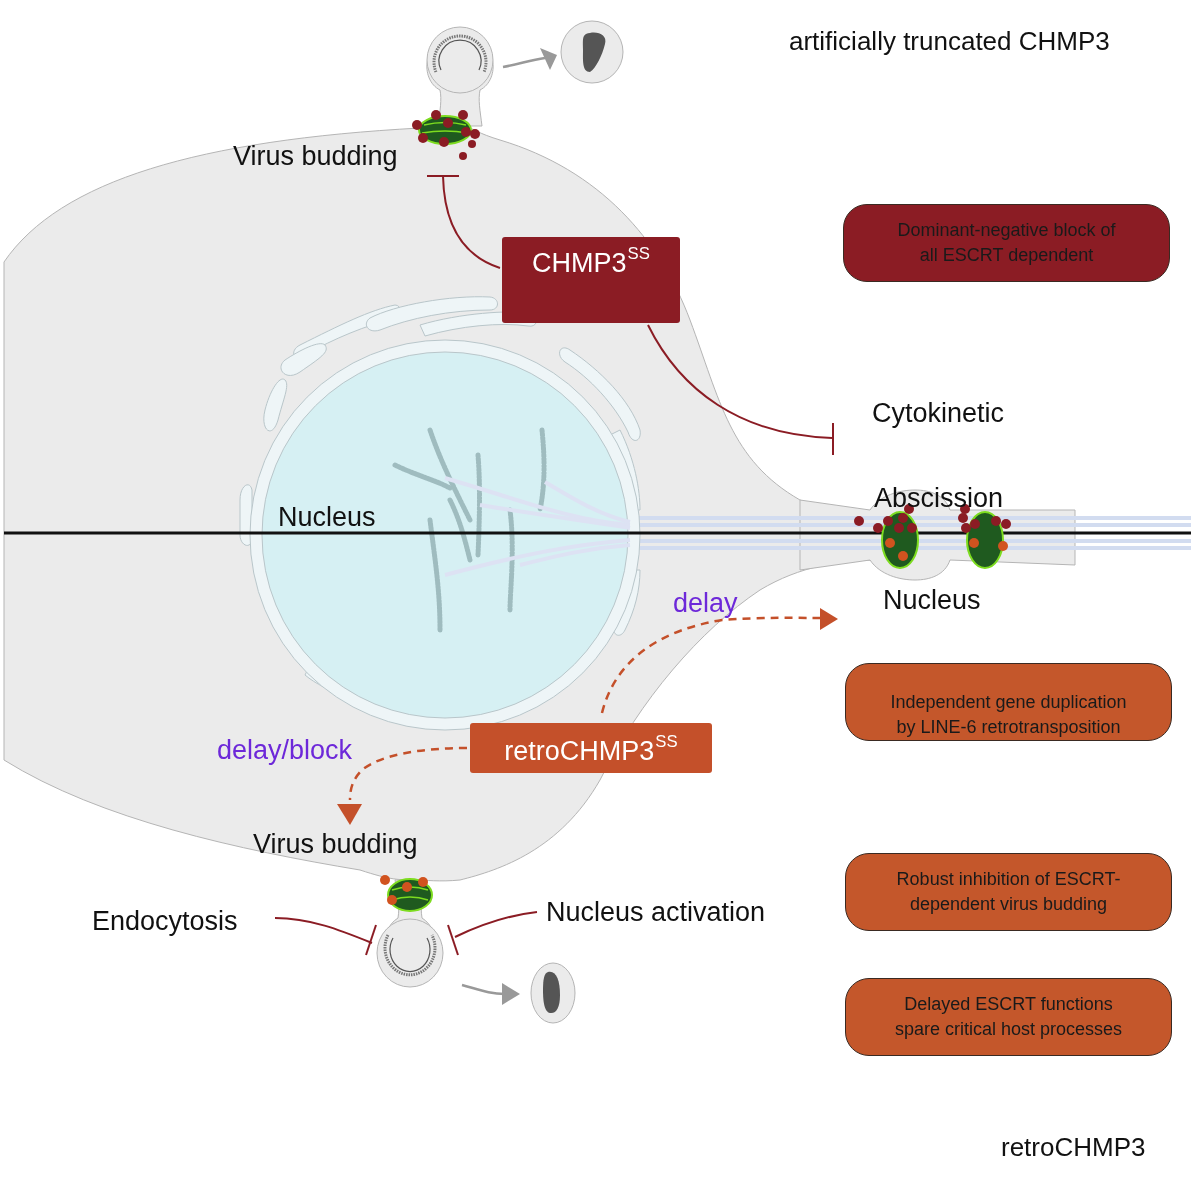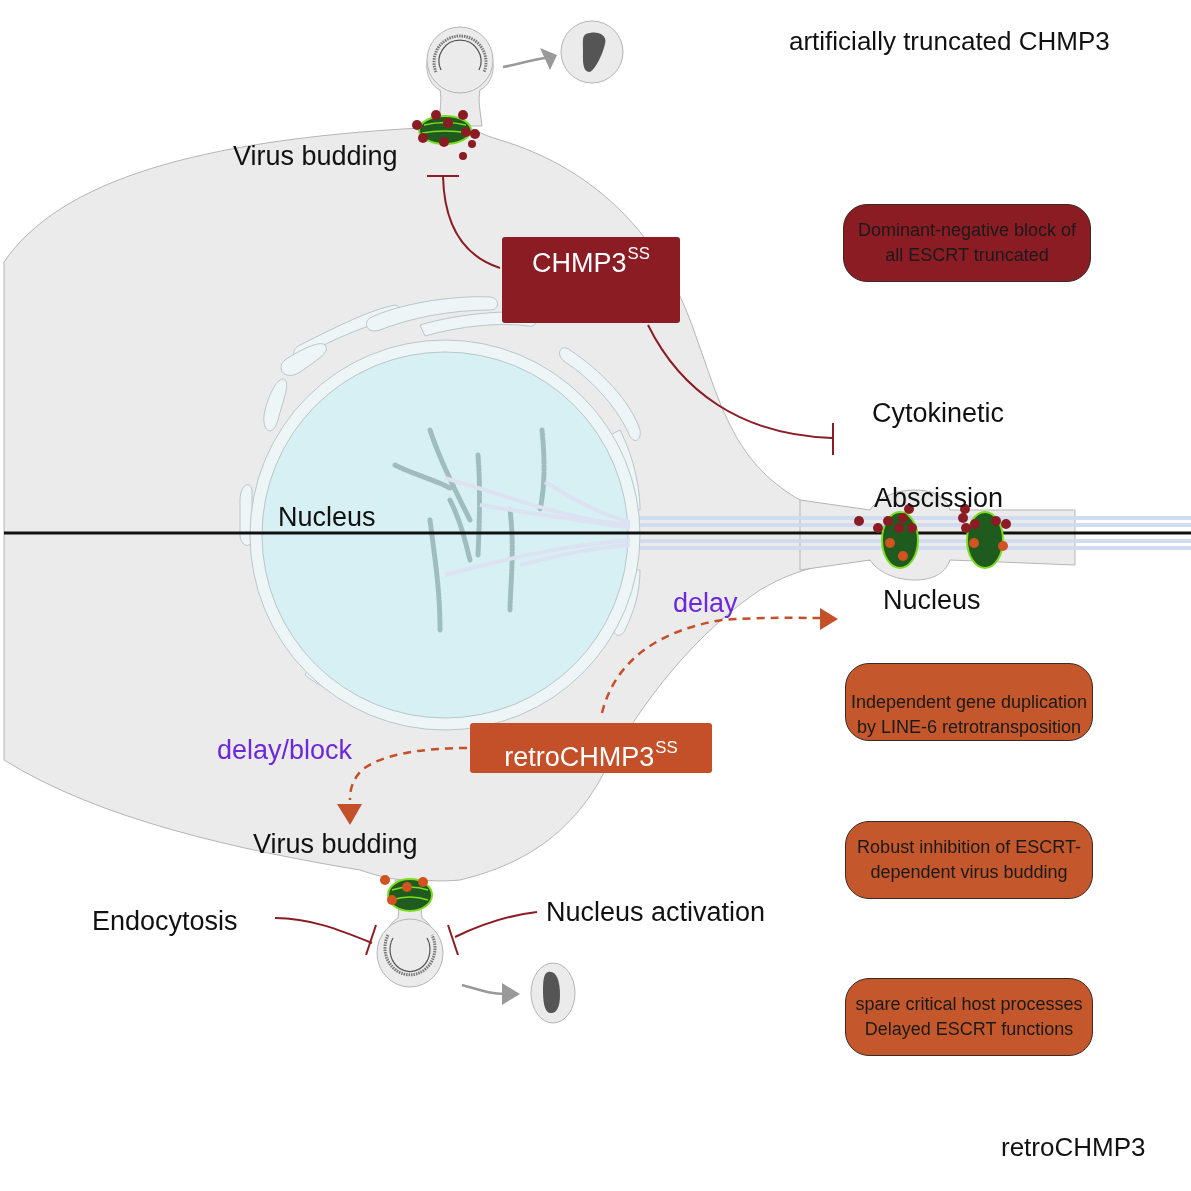--- a/index.html
+++ b/index.html
@@ -7,21 +7,21 @@
          font-family: "Liberation Sans", sans-serif; }
   #diagram { position: absolute; left: 0; top: 0; width: 1191px; height: 1191px; }
   .lbl { position: absolute; color: #111; font-family: "Liberation Sans", sans-serif; white-space: nowrap; }
   .big { font-size: 27px; }
   .hdr { font-size: 26px; }
   .red-lbl { color: #6d28d9; font-size: 27px; }
   .box-dark { position: absolute; background: #8b1c24; color: #fff; text-align: center;
               border-radius: 3px; font-size: 27px; line-height: 34px; }
   .box-orange { position: absolute; background: #c4502a; color: #fff; text-align: center;
                 border-radius: 3px; font-size: 27px; line-height: 38px; }
-  .pill { position: absolute; width: 248px; height: 78px; border-radius: 24px;
+  .pill { position: absolute; width: 327px; height: 78px; border-radius: 24px;
           border: 1.5px solid #3a2a22; box-sizing: border-box;
           display: flex; align-items: center; justify-content: center; text-align: center;
           color: #1a1a1a; font-size: 18px; line-height: 25px; }
   .pill.dark { background: #8b1c24; }
   .pill.orange { background: #c4572b; }
   sup { font-size: 0.62em; vertical-align: 0.75em; margin-left: 1px; }
 </style>
 </head>
 <body>
 
@@ -197,40 +197,40 @@
 <div class="lbl big" style="left:883px; top:585px;">Nucleus</div>
 <div class="lbl big" style="left:92px; top:906px;">Endocytosis</div>
 <div class="lbl big" style="left:546px; top:897px;">Nucleus activation</div>
 <div class="lbl red-lbl" style="left:673px; top:588px;">delay</div>
 <div class="lbl red-lbl" style="left:217px; top:735px;">delay/block</div>
 
 <div class="box-dark" style="left:502px; top:237px; width:178px; height:86px; box-sizing:border-box;">
   <div><span>CHMP3</span><sup>SS</sup></div>
 </div>
 
-<div class="box-orange" style="left:470px; top:723px; width:242px; height:50px; padding-top:6px; box-sizing:border-box;">
+<div class="box-orange" style="left:470px; top:723px; width:242px; height:50px; padding-top:0; box-sizing:border-box;">
   <span>retroCHMP3</span><sup>SS</sup>
 </div>
 
 <div class="pill dark" style="left:843px; top:204px;">
   <div>
       <div>Dominant-negative block of</div>
-      <div>all ESCRT truncated</div>
+      <div>all ESCRT dependent</div>
     </div>
 </div>
 <div class="pill orange" style="left:845px; top:663px;align-items:flex-end;">
   <div>
       <div>Independent gene duplication</div>
       <div>by LINE-6 retrotransposition</div>
     </div>
 </div>
-<div class="pill orange" style="left:845px; top:821px;">
+<div class="pill orange" style="left:845px; top:853px;">
   <div>
       <div>Robust inhibition of ESCRT-</div>
       <div>dependent virus budding</div>
     </div>
 </div>
 <div class="pill orange" style="left:845px; top:978px;">
   <div>
+      <div>Delayed ESCRT functions</div>
       <div>spare critical host processes</div>
-      <div>Delayed ESCRT functions</div>
     </div>
 </div>
 
 </body></html>

